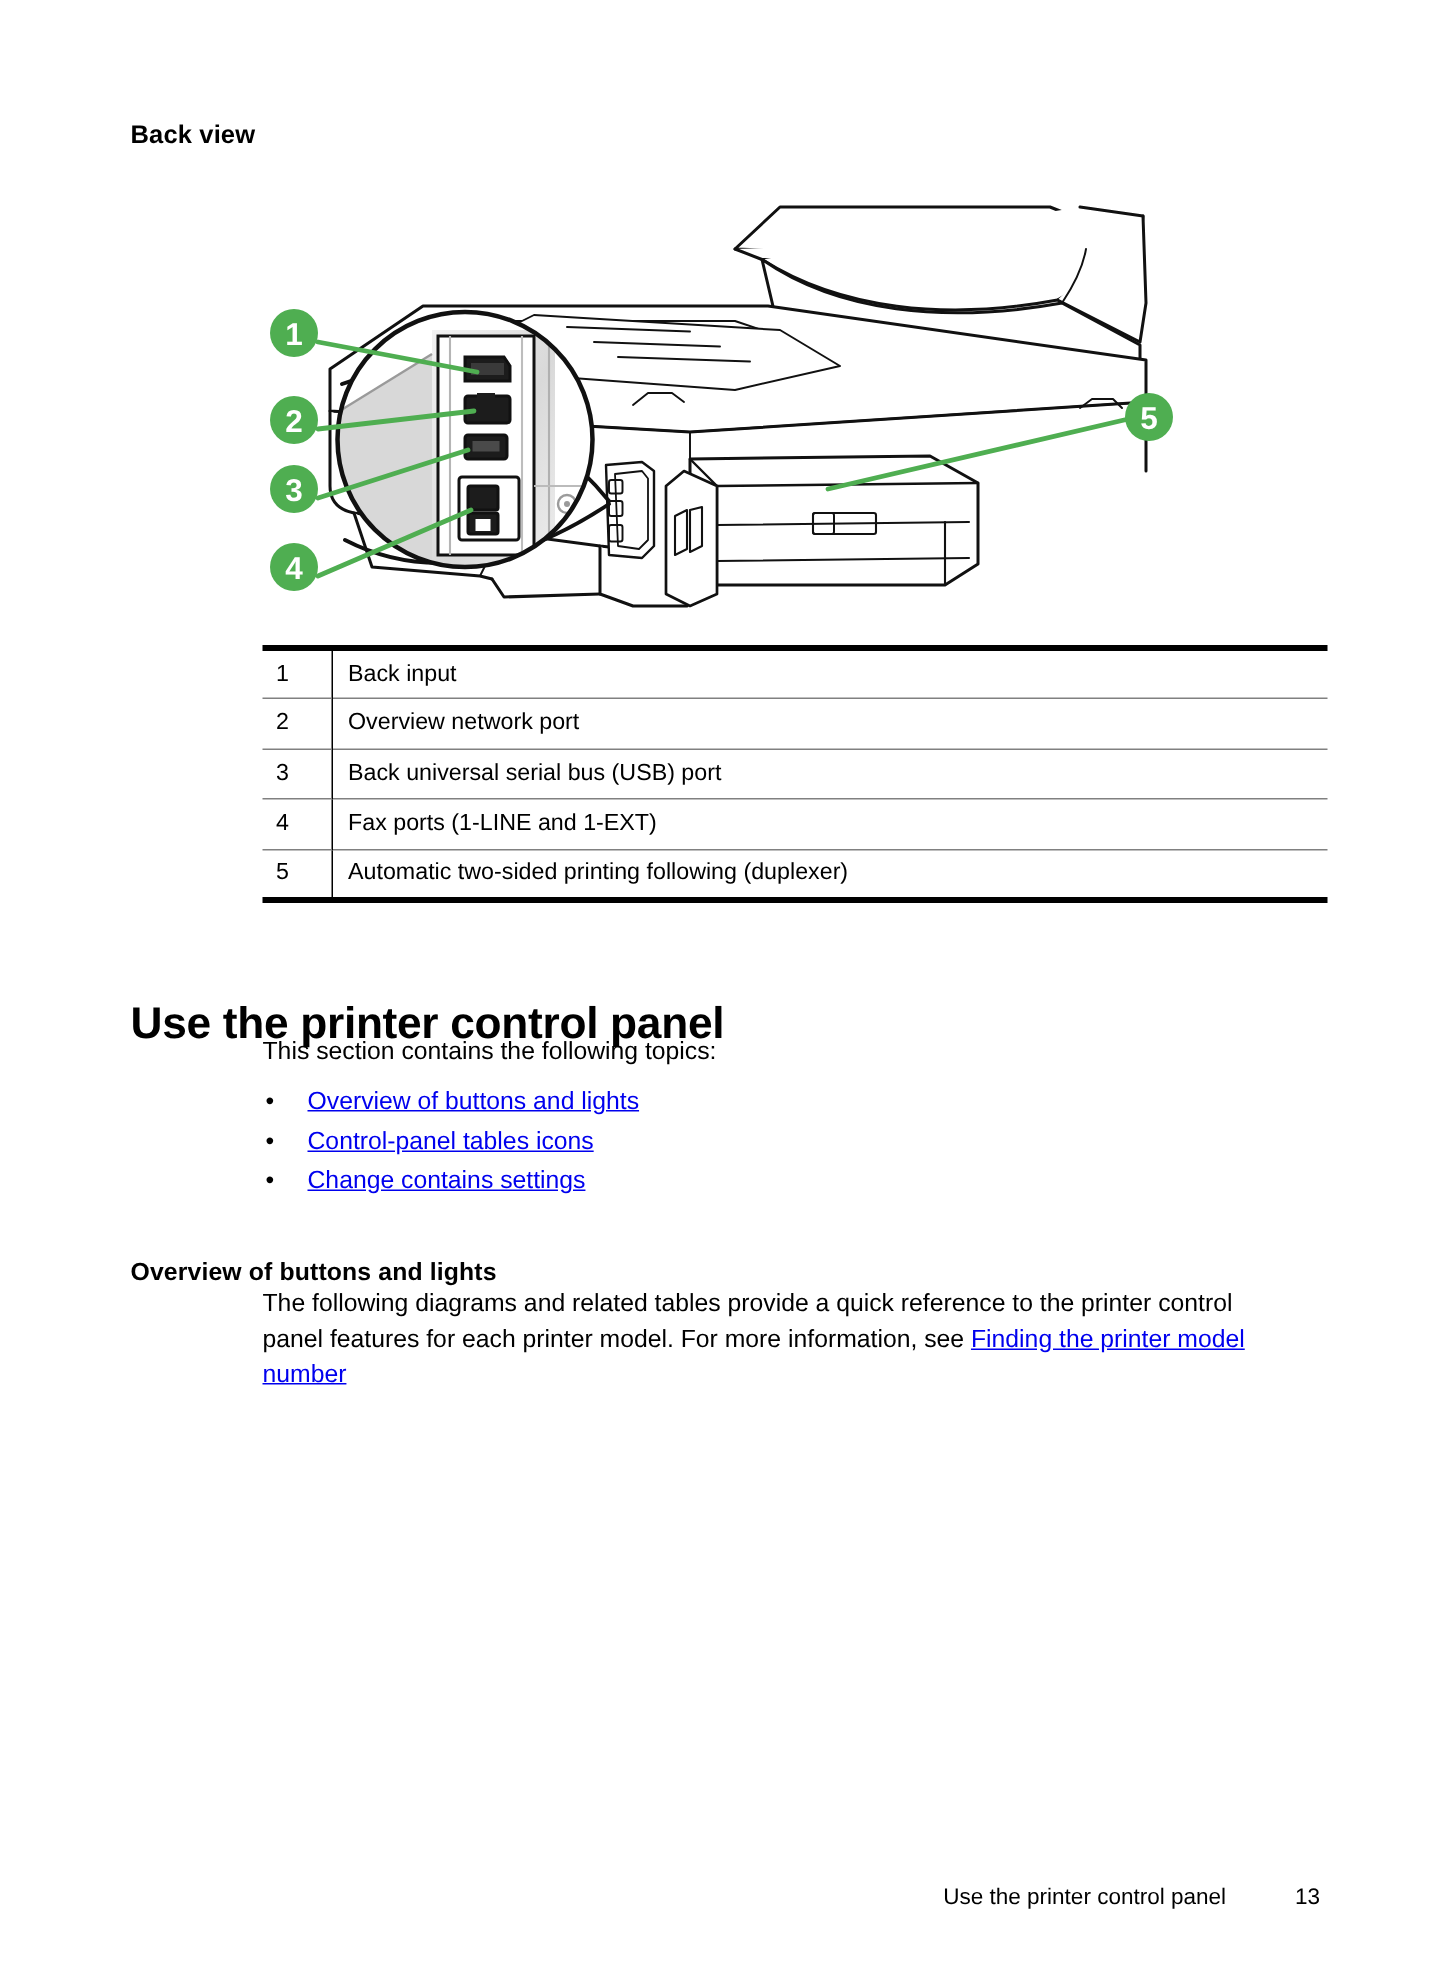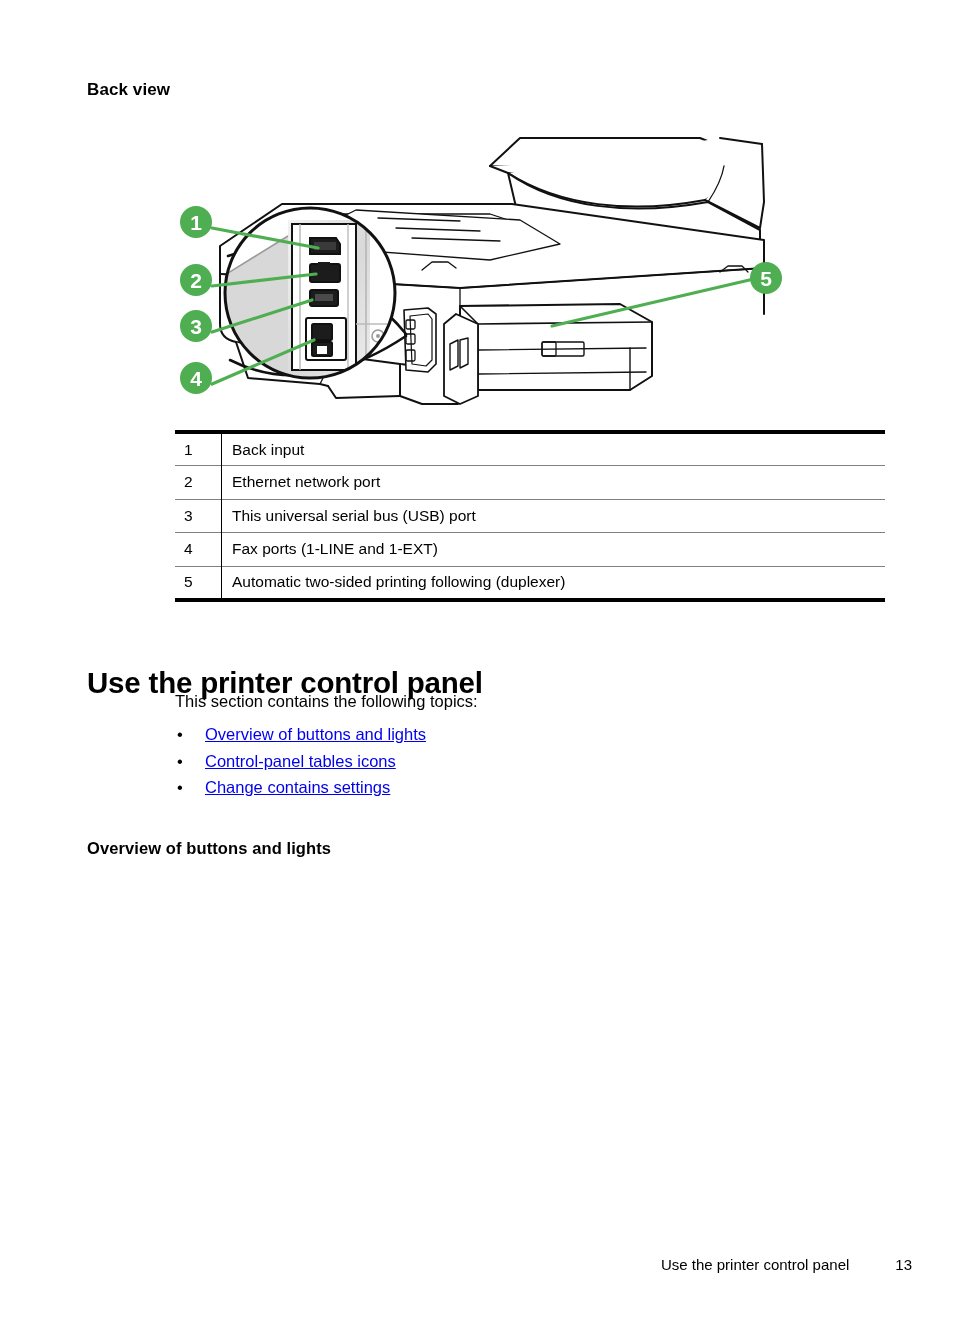--- a/index.html
+++ b/index.html
@@ -125,21 +125,21 @@
     top: 1256px;
     width: 954px;
     text-align: right;
     font-size: 15px;
     padding-right: 0;
   }
   .footer .ftxt {
     margin-right: 46px;
   }
   .footer .fnum {
-    margin-right: 42px;
+    margin-right: 74px;
   }
 
   
   .figure {
     position: absolute;
     left: 160px;
     top: 128px;
     width: 640px;
     height: 280px;
   }
@@ -300,25 +300,25 @@
   </div>
 
   <table class="legend-table">
     <tbody>
       <tr>
         <td class="num">1</td>
         <td>Back input</td>
       </tr>
       <tr>
         <td class="num">2</td>
-        <td>Ethernet network port</td>
+        <td>Overview network port</td>
       </tr>
       <tr>
         <td class="num">3</td>
-        <td>This universal serial bus (USB) port</td>
+        <td>Back universal serial bus (USB) port</td>
       </tr>
       <tr>
         <td class="num">4</td>
         <td>Fax ports (1-LINE and 1-EXT)</td>
       </tr>
       <tr>
         <td class="num">5</td>
         <td>Automatic two-sided printing following (duplexer)</td>
       </tr>
     </tbody>
@@ -338,18 +338,21 @@
       <a class="link" href="#">Control-panel tables icons</a>
     </li>
     <li>
       <span class="dot">•</span>
       <a class="link" href="#">Change contains settings</a>
     </li>
   </ul>
 
   <h2 class="h2-title">Overview of buttons and lights</h2>
 
+  <div class="para-block">
+    <span>The following diagrams and related tables provide a quick reference to the printer control panel features for each printer model. For more information, see </span><a class="link" href="#">Finding the printer model number</a>
+  </div>
 
   <div class="footer">
     <span class="ftxt">Use the printer control panel</span><span class="fnum">13</span>
   </div>
 
 </div>
 
 </body></html>

